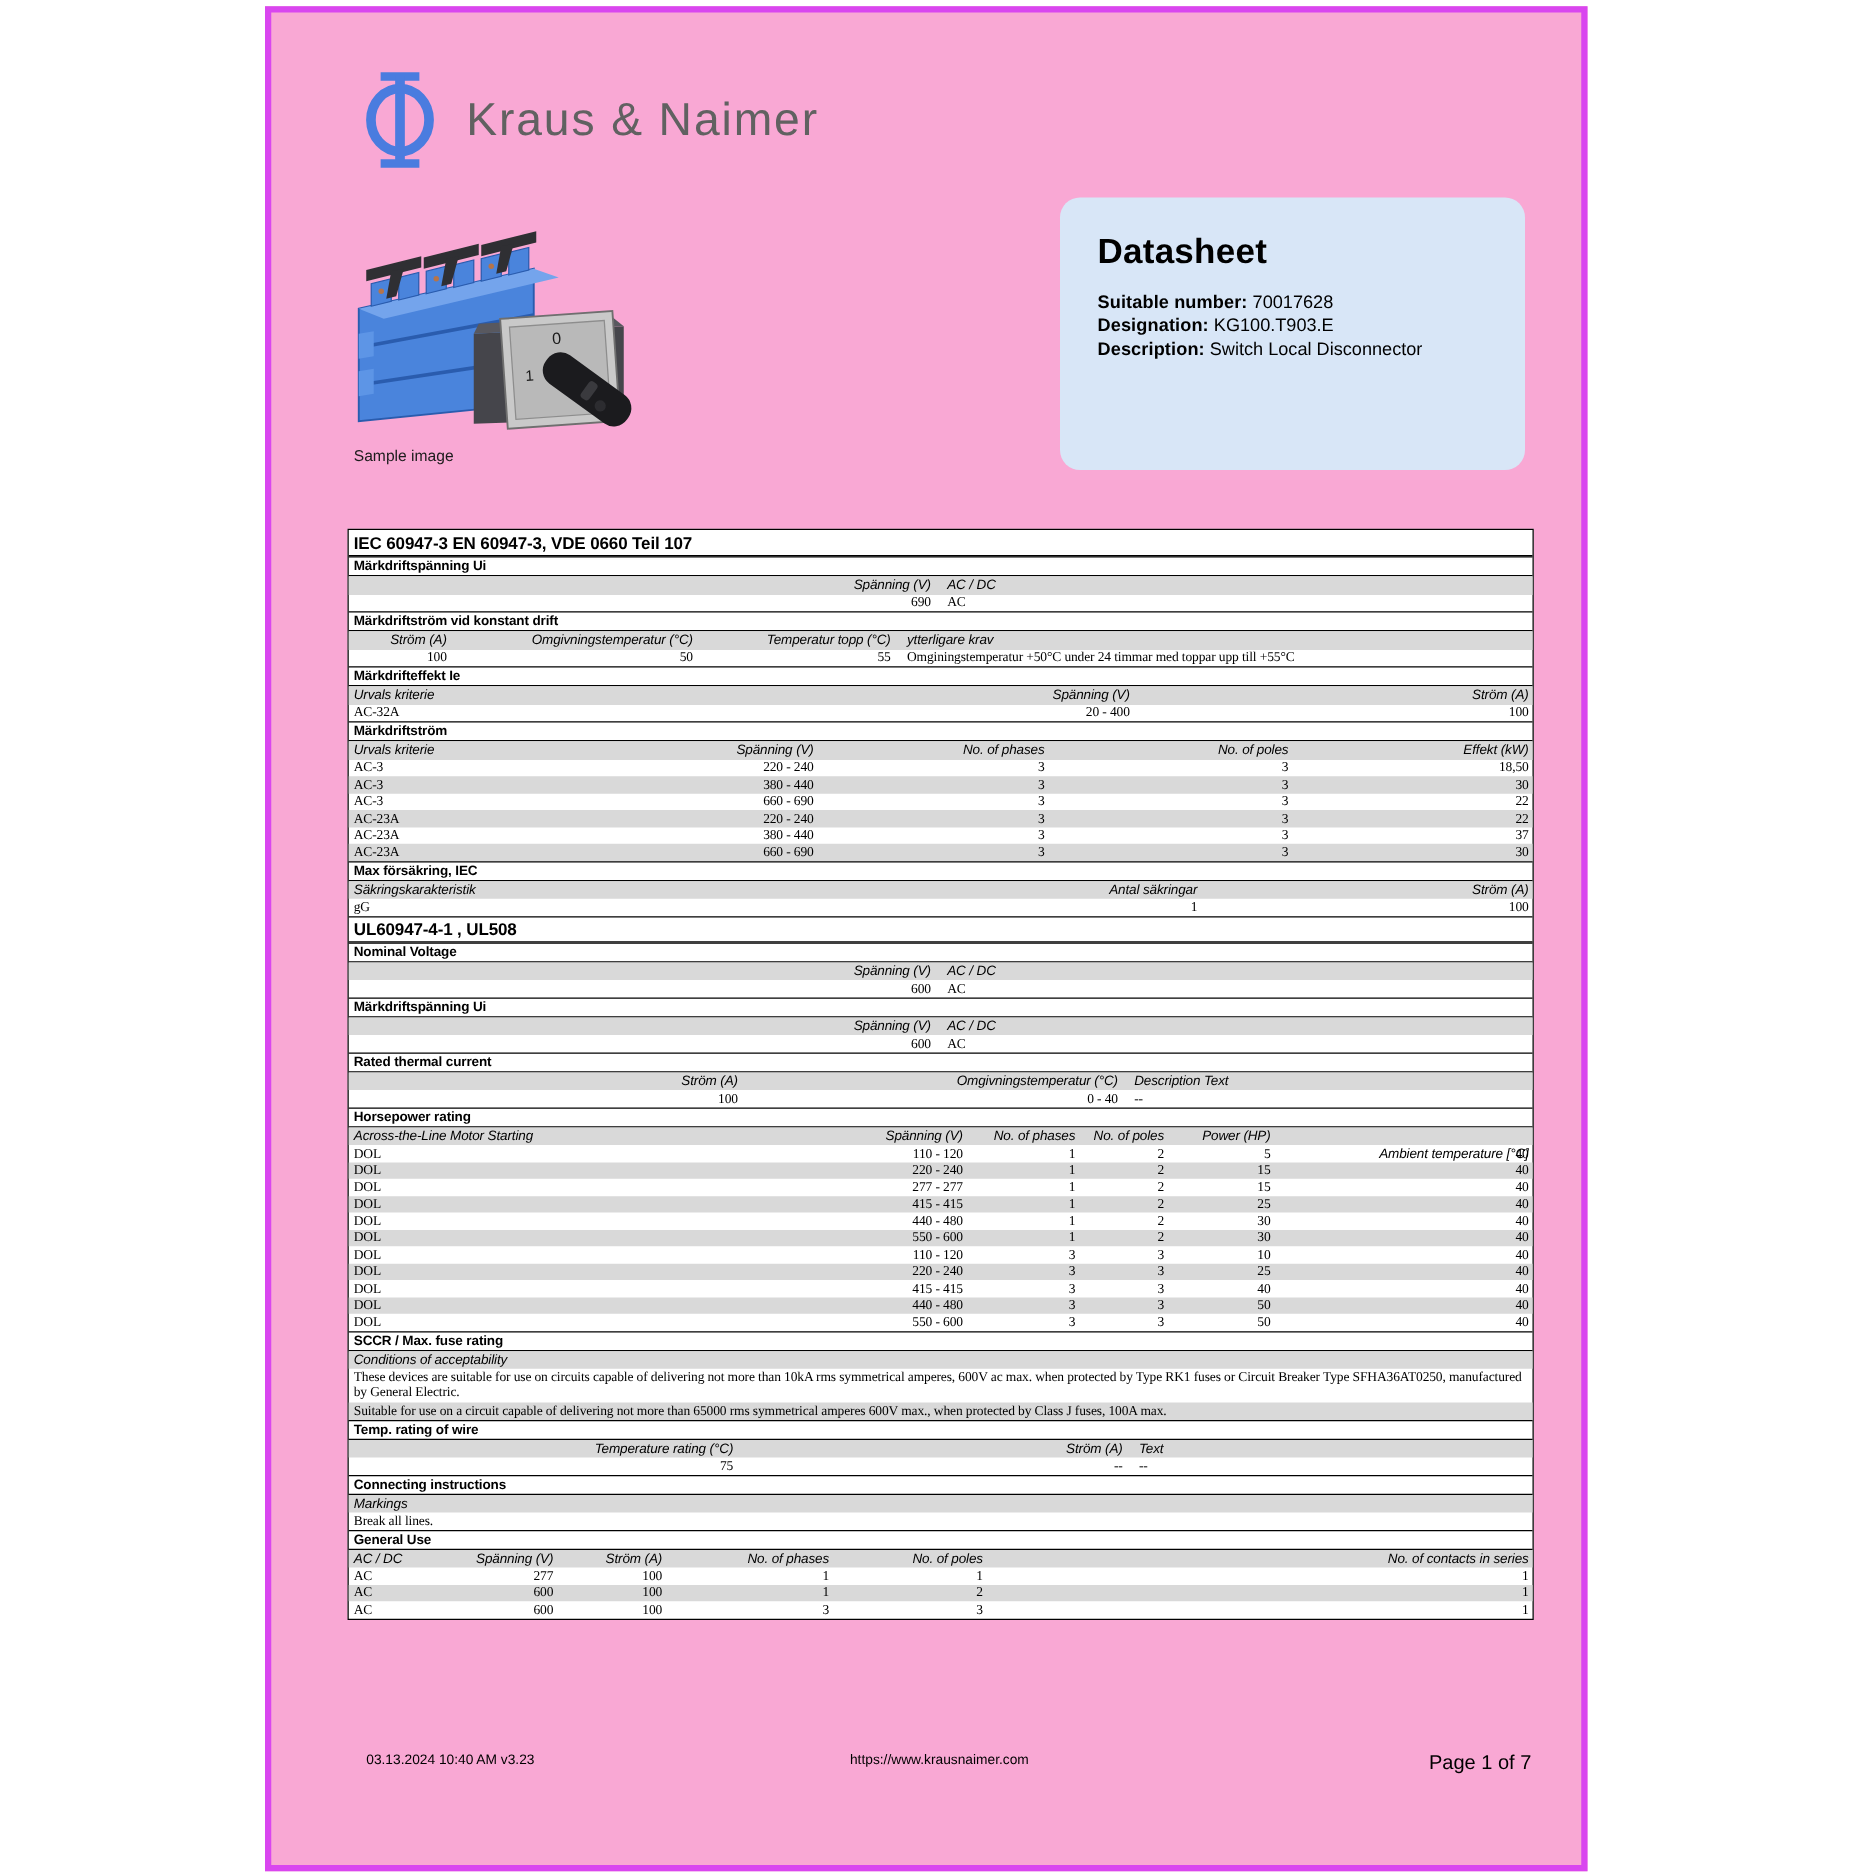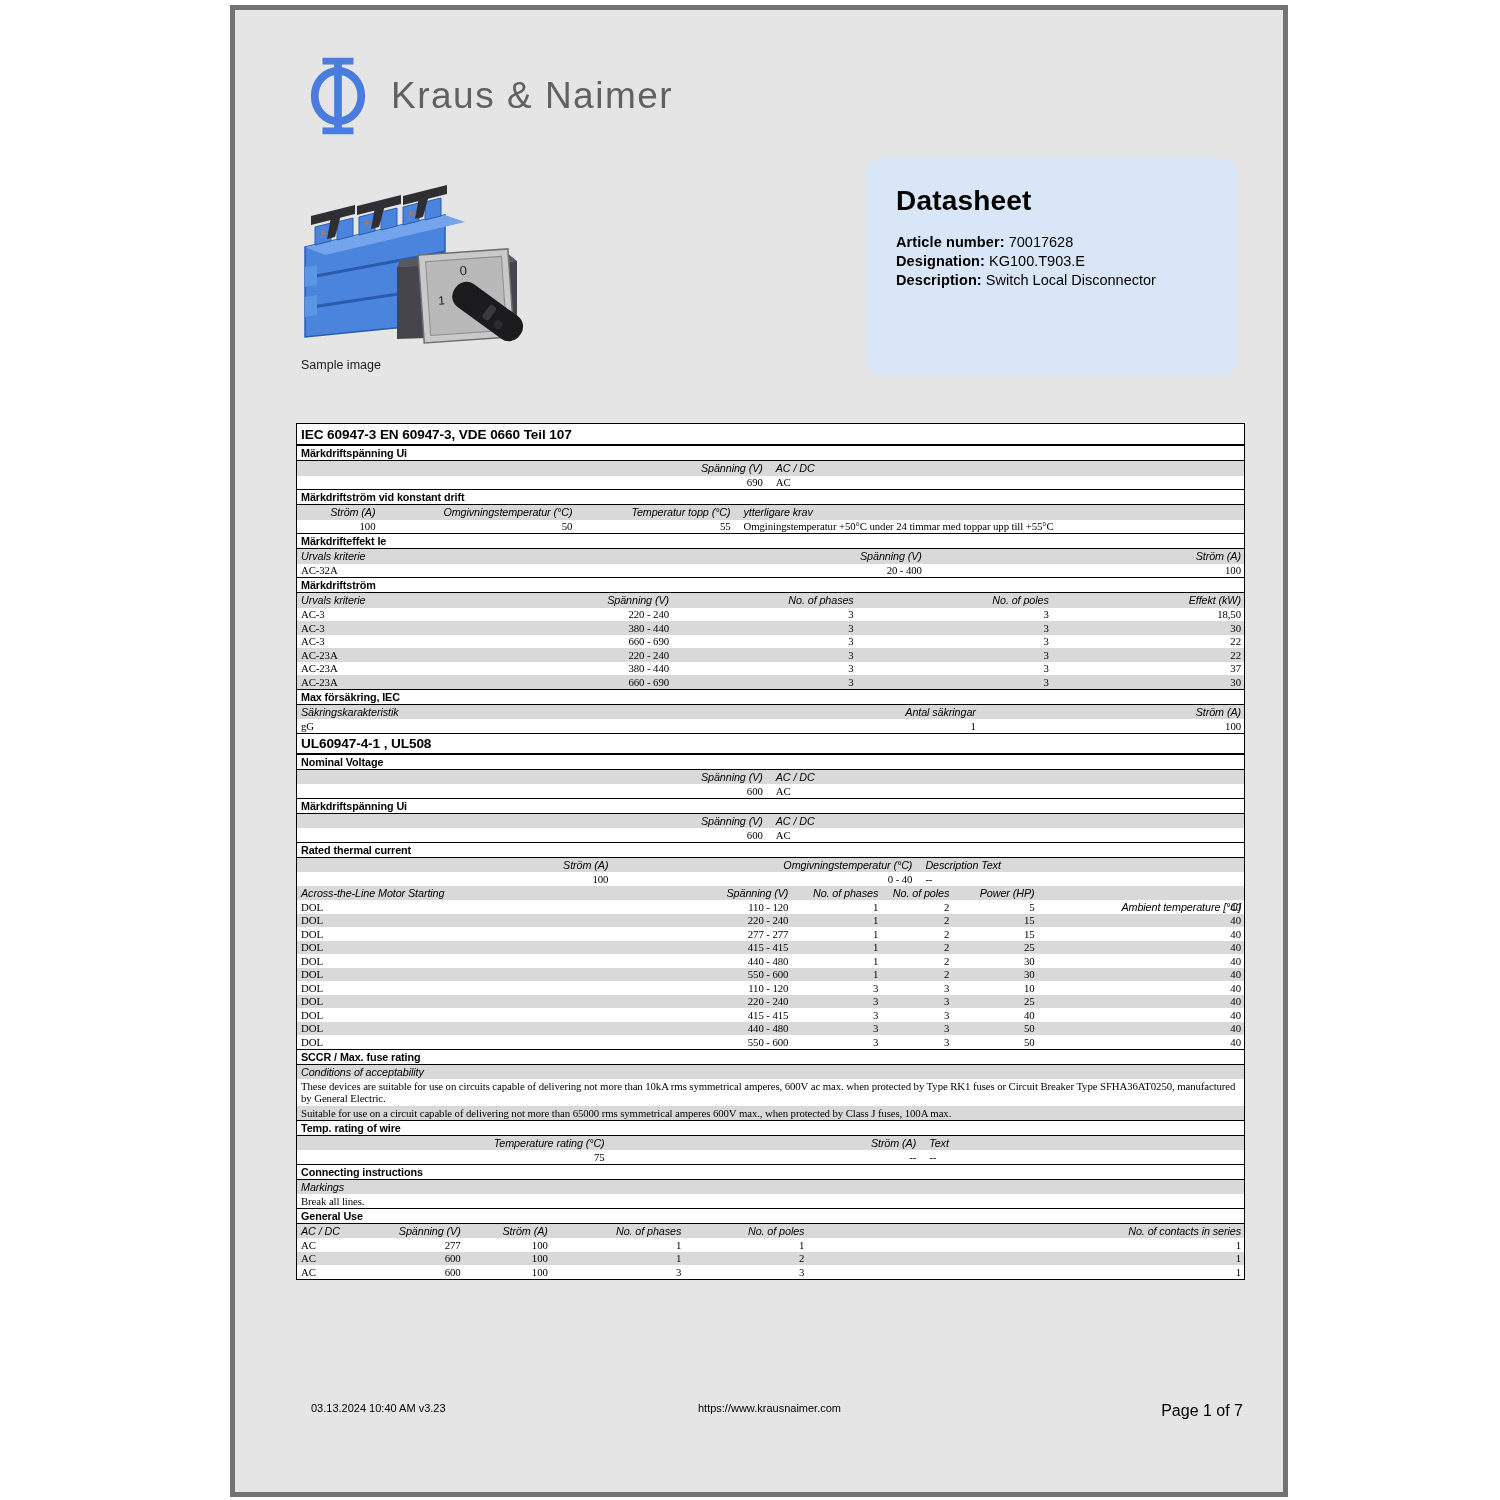--- a/index.html
+++ b/index.html
@@ -1,17 +1,17 @@
 <!DOCTYPE html>
 <html style="--box-blue: #d8e6f7; --row-gray: #d9d9d9;"><head>
 <meta charset="utf-8">
 <style>
   html,body{margin:0;padding:0;background:#ffffff;}
   body{width:1500px;height:1500px;position:relative;font-family:"Liberation Sans",sans-serif;color:#000;}
-  .page{position:absolute;left:230px;top:5px;width:1048px;height:1482px;background:#e5e5e5;border:5px solid #737373;}
+  .page{position:absolute;left:212px;top:5px;width:1048px;height:1482px;background:#f9a8d4;border:5px solid #d946ef;}
   
   .logo{position:absolute;left:72px;top:45px;display:flex;align-items:center;}
   .logo svg{display:block;}
   .brand-text{font-size:37px;color:#616161;letter-spacing:1.5px;margin-left:22px;font-weight:400;}
   
   .product{position:absolute;left:62px;top:165px;width:240px;height:178px;}
   .caption{position:absolute;left:66px;top:348px;font-size:12.5px;color:#1c1c1c;}
   
   .infobox{position:absolute;left:631px;top:148px;width:372px;height:218px;background:var(--box-blue,#d8e6f7);border-radius:16px;box-sizing:border-box;padding:27px 30px;}
   .infobox h1{margin:0 0 16px 0;font-size:28px;letter-spacing:0.2px;}
@@ -100,21 +100,21 @@
         <rect x="160" y="146" width="16" height="8" rx="3" fill="#3a3a3e"></rect>
       </g>
       <circle cx="199" cy="152" r="4.5" fill="#2c2c30"></circle>
     </g>
   </svg>
   <div class="caption">Sample image</div>
 
   <div class="infobox">
     <h1>Datasheet</h1>
     <div class="field">
-      <b>Article number:</b>
+      <b>Suitable number:</b>
       <span>70017628</span>
     </div>
     <div class="field">
       <b>Designation:</b>
       <span>KG100.T903.E</span>
     </div>
     <div class="field">
       <b>Description:</b>
       <span>Switch Local Disconnector</span>
     </div>
@@ -259,20 +259,23 @@
       <div class="trow head">
         <div class="tcell a-r" style="width: 33.2%;">Ström (A)</div>
         <div class="tcell a-r" style="width: 32.1%;">Omgivningstemperatur (°C)</div>
         <div class="tcell a-l" style="width: 34.7%;">Description Text</div>
       </div>
       <div class="trow data">
         <div class="tcell a-r" style="width: 33.2%;">100</div>
         <div class="tcell a-r" style="width: 32.1%;">0 - 40</div>
         <div class="tcell a-l" style="width: 34.7%;">--</div>
       </div>
+      <div class="trow sub">
+        <div class="tcell a-l" style="width: 100%;">Horsepower rating</div>
+      </div>
       <div class="trow head">
         <div class="tcell a-l" style="width: 30%;">Across-the-Line Motor Starting</div>
         <div class="tcell a-r" style="width: 22.2%;">Spänning (V)</div>
         <div class="tcell a-r" style="width: 9.5%;">No. of phases</div>
         <div class="tcell a-r" style="width: 7.5%;">No. of poles</div>
         <div class="tcell a-r" style="width: 9%;">Power (HP)</div>
         <div class="tcell a-r" style="width: 21.8%; margin-top: 28px;">Ambient temperature [°C]</div>
       </div>
       <div class="trow data">
         <div class="tcell a-l" style="width: 30%;">DOL</div>

